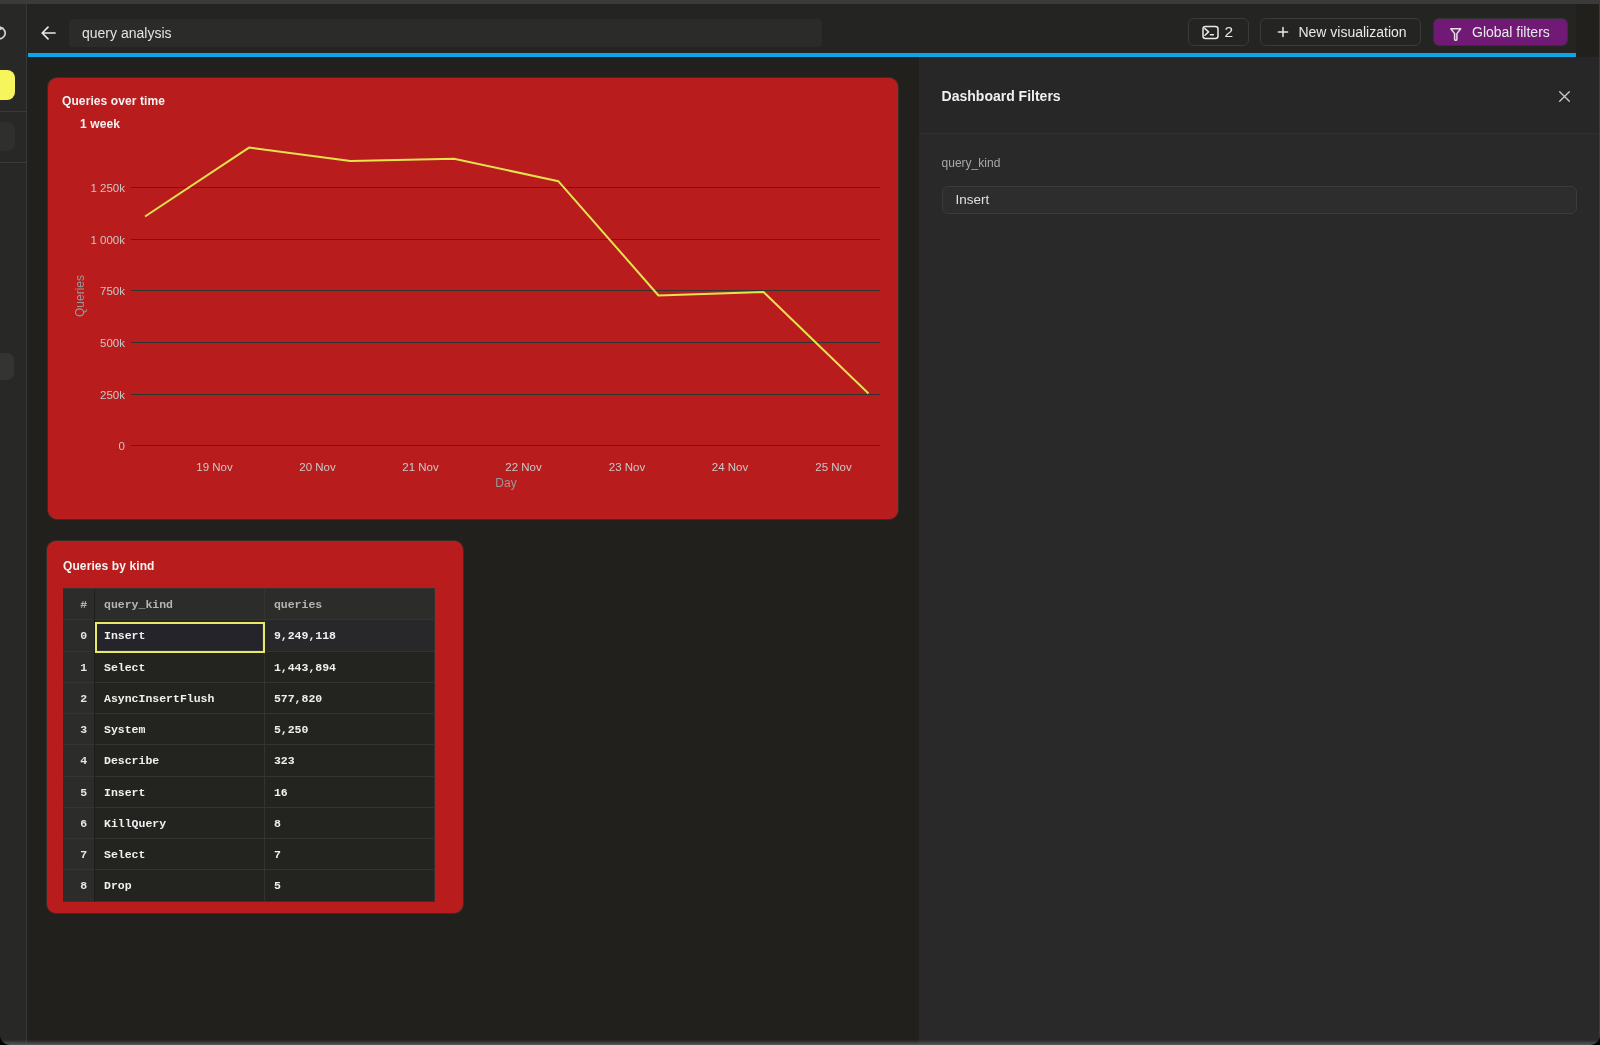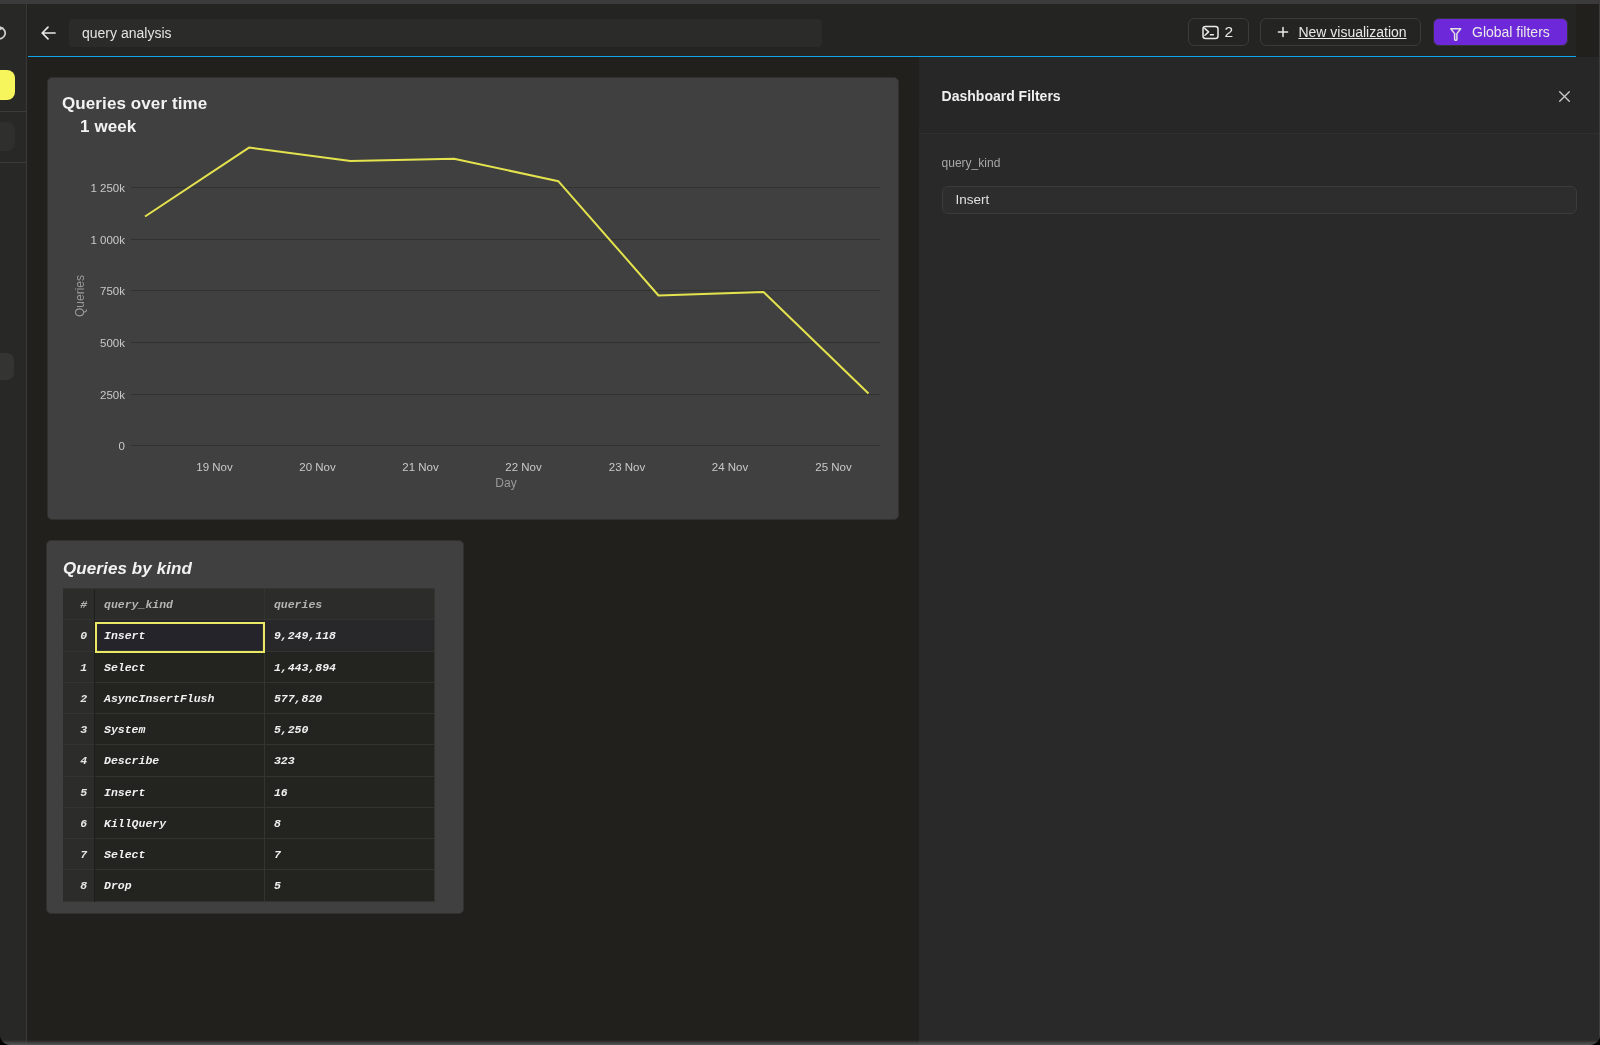--- a/index.html
+++ b/index.html
@@ -6,27 +6,27 @@
   html,body { width:1600px; height:1045px; background:#000; font-family:"Liberation Sans", sans-serif; overflow:hidden; }
   .window { position:absolute; left:0; top:0; width:1600px; height:1045px; background:#21201d; border-radius:0 0 10px 10px; overflow:hidden; }
   .abs { position:absolute; }
   
   .topstrip { position:absolute; left:0; top:0; width:1600px; height:4px; background:#3b3b3b; }
   
   .sidebar { position:absolute; left:0; top:4px; width:27px; height:1041px; background:#282827; border-right:1px solid #393937; }
   .sb-item { position:absolute; left:-12px; border-radius:8px; }
   .sb-sep { position:absolute; left:0; width:26px; height:1px; background:#3a3a39; }
   
-  .header { position:absolute; left:28px; top:4px; width:1548px; height:53px; background:#242423; border-bottom:1px solid #0ea5e9; }
+  .header { position:absolute; left:28px; top:4px; width:1548px; height:53px; background:#242423; border-bottom:4px solid #0ea5e9; }
   .hinput { position:absolute; left:41px; top:15px; width:753px; height:28px; background:#2b2b2a; border-radius:4px; color:#e3e3e3; font-size:14px; line-height:28px; padding-left:13px; }
   .btn { position:absolute; top:14px; height:28px; border:1px solid #3b3b3a; border-radius:6px; color:#e9e9e9; font-size:14px; line-height:27px; text-align:center; }
   
   .main { position:absolute; left:28px; top:57px; width:891px; height:988px; background:#21201d; }
-  .card { position:absolute; background:#404040; border:1px solid #31302c; border-radius:5px;font-style:italic; }
-  .cardtitle { position:absolute; color:#f2f2f2; font-size:17px; font-weight:bold; letter-spacing:0.1px; }
+  .card { position:absolute; background:#b91c1c; border:1px solid #31302c; border-radius:10px; }
+  .cardtitle { position:absolute; color:#f2f2f2; font-size:12px; font-weight:bold; letter-spacing:0.1px; }
   
   .panel { position:absolute; left:919px; top:57px; width:681px; height:988px; background:#29292a; }
   .panelhead { position:absolute; left:0; top:0; width:681px; height:77px; background:#272728; border-bottom:1px solid #303031; }
   .pinput { position:absolute; left:22.6px; top:128.6px; width:635.4px; height:28px; background:#2d2d2e; border:1px solid #3b3b3c; border-radius:6px; color:#e0e0e0; font-size:13.5px; line-height:26px; padding-left:13px; }
   
   .tbl { position:absolute; left:16.4px; top:47px; width:371.2px; display:grid; grid-template-columns:31.6px 169.9px 169.7px; grid-auto-rows:31.25px; border-top:1px solid #35352f; font-family:"Liberation Mono", monospace; font-size:11.5px; font-weight:bold; }
   .tbl > div { line-height:31.25px; padding-left:9px; box-shadow: inset -1px -1px 0 #33332f; white-space:nowrap; overflow:hidden; }
   .c-num { background:#2c2c2a; color:#e6e6e6; padding-left:0; text-align:center; box-shadow: inset -1px 0 0 #1e1e1c, inset 0 -1px 0 #35352f !important; }
   .c-hdr { background:#2c2c2a; color:#b5b5b5; }
   .c-dat { background:#232320; color:#f0f0f0; }
@@ -132,23 +132,23 @@
         <rect x="1" y="1.5" width="15" height="12" rx="2.5" stroke="#e9e9e9" stroke-width="1.5" fill="none"></rect>
         <path d="M2.9 3.6 L6.6 6.9 L2.9 10.2" stroke="#e9e9e9" stroke-width="1.5" fill="none" stroke-linecap="round" stroke-linejoin="round"></path>
         <path d="M8.4 9.7 H11.4" stroke="#e9e9e9" stroke-width="1.5" stroke-linecap="round"></path>
       </svg>
       <span style="position:absolute; right:15px; top:0; font-size:15.5px; line-height:26px;">2</span>
     </div>
     <div class="btn" style="right:154.6px; width:161px;">
       <svg style="position:absolute; left:15.5px; top:7px;" width="12" height="12" viewBox="0 0 12 12">
         <path d="M6 1.4 V10.6 M1.4 6 H10.6" stroke="#e9e9e9" stroke-width="1.5" stroke-linecap="round"></path>
       </svg>
-      <span style="position:absolute; left:37px;text-decoration:underline;">New visualization</span>
+      <span style="position:absolute; left:37px;">New visualization</span>
     </div>
-    <div class="btn" style="right:8.4px; width:134.6px; background:#6d28d9; border-color:#343434;">
+    <div class="btn" style="right:8.4px; width:134.6px; background:#701a75; border-color:#343434;">
       <svg style="position:absolute; left:16px; top:8.6px;" width="12" height="14" viewBox="0 0 12 14">
         <path d="M0.8 0.8 L10.7 0.8 L6.9 5.6 L6.9 11.2 A1.15 1.15 0 0 1 4.6 11.2 L4.6 5.6 Z" stroke="#e3e3e3" stroke-width="1.5" fill="none" stroke-linejoin="round"></path>
       </svg>
       <span style="position:absolute; left:38px;">Global filters</span>
     </div>
   </div>
 
   <div class="sidebar">
     <svg class="abs" style="left:-6px; top:21px;" width="14" height="18" viewBox="0 0 14 18">
       <path d="M6.5 2.6 A 5.6 5.6 0 1 1 3.2 13.2" stroke="#d2d2d2" stroke-width="1.7" fill="none" stroke-linecap="round"></path>

